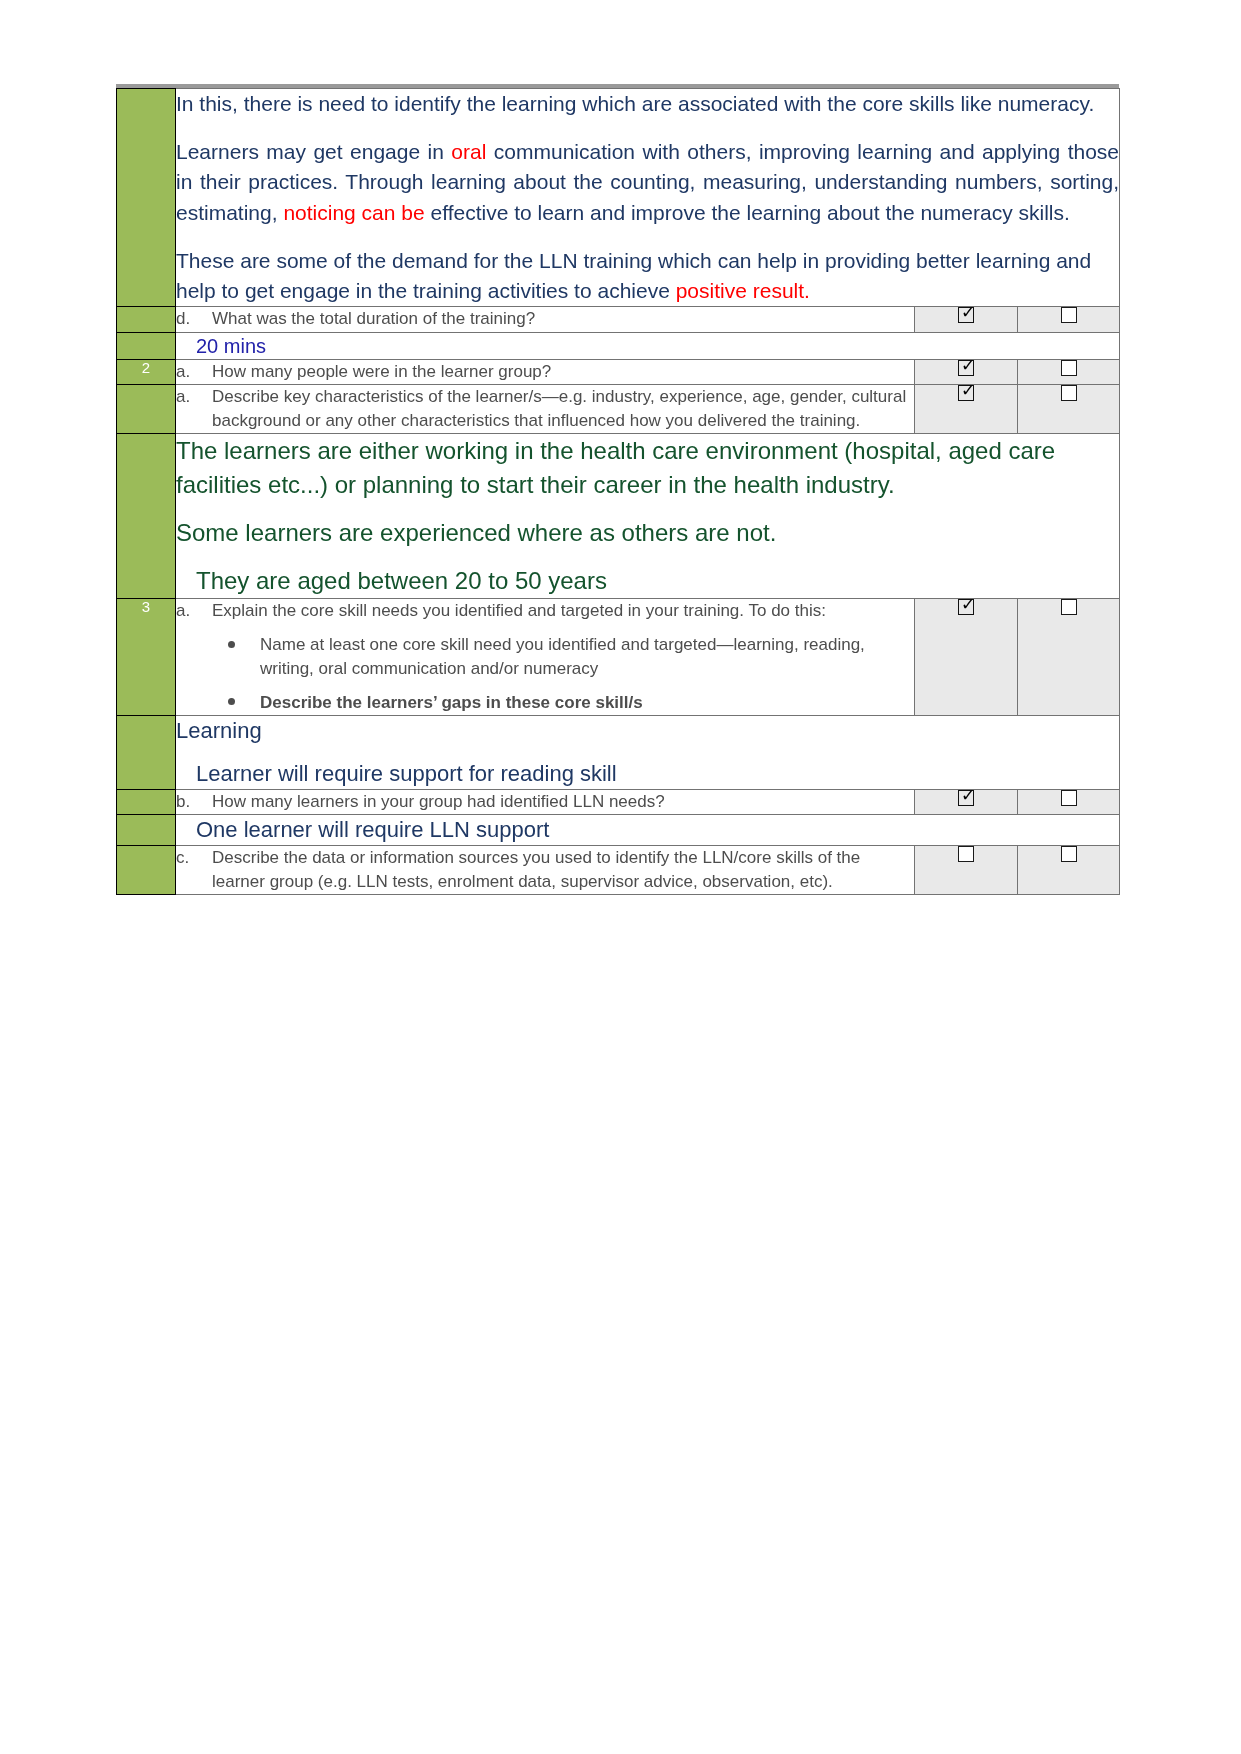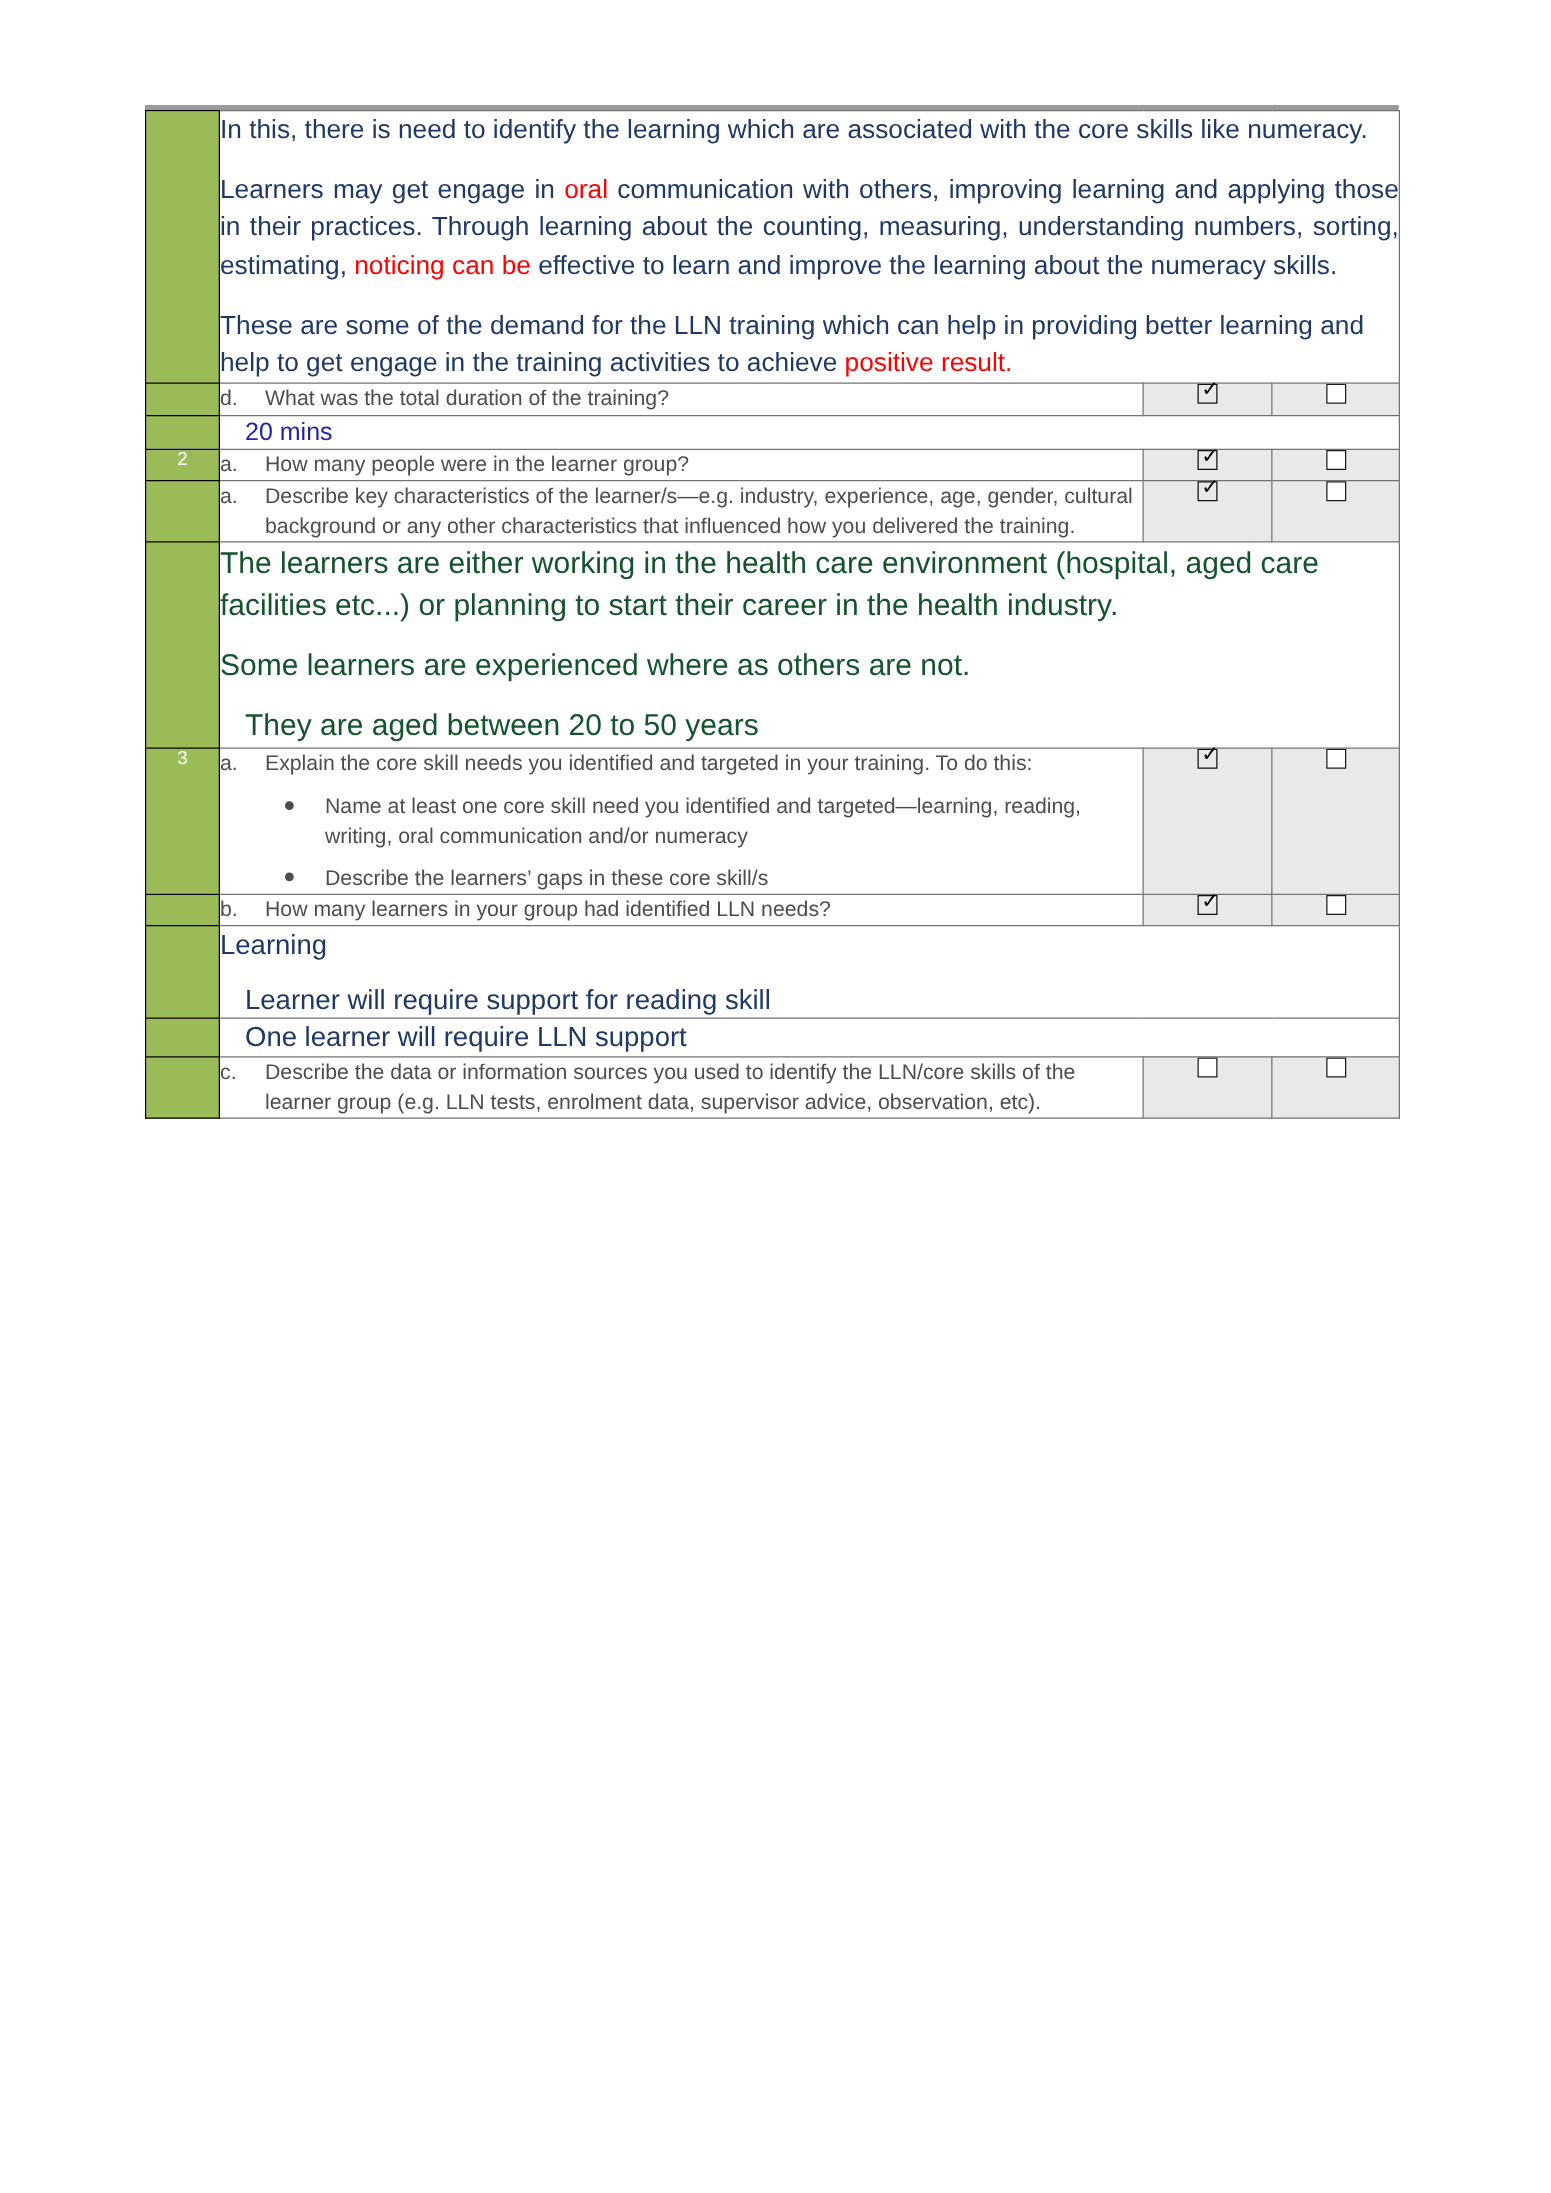--- a/index.html
+++ b/index.html
@@ -93,21 +93,21 @@
     padding: 0 0 0 52px;
     list-style: none;
   }
   ul.q-bullets li {
     position: relative;
     margin-bottom: 9px;
     padding-left: 32px;
     color: #4d4d4d;
     line-height: 1.42;
   }
-  ul.q-bullets li:last-child { margin-bottom: 0; }
+  ul.q-bullets li:last-child { margin-bottom: 0; font-weight: bold; }
   ul.q-bullets li .bdot {
     position: absolute;
     left: 0;
     top: 0.45em;
     width: 7px;
     height: 7px;
     border-radius: 50%;
     background: #4d4d4d;
   }
 
@@ -277,41 +277,41 @@
         <td class="chkcell">
           <span class="chkbox"><span class="tick">✓</span></span>
         </td>
         <td class="chkcell">
           <span class="chkbox plain"></span>
         </td>
       </tr>
 
       <tr>
         <td class="numcell blank"></td>
-        <td class="qcell">
-          <span class="qrow-label">b.</span><span class="qrow-text">How many learners in your group had identified LLN needs?</span>
-        </td>
-        <td class="chkcell">
-          <span class="chkbox"><span class="tick">✓</span></span>
-        </td>
-        <td class="chkcell">
-          <span class="chkbox plain"></span>
-        </td>
-      </tr>
-
-      <tr>
-        <td class="numcell blank"></td>
         <td class="acell" colspan="3">
           <p class="ans-md">Learning</p>
           <p class="ans-md">Learner will require support for reading skill</p>
         </td>
       </tr>
 
       <tr>
         <td class="numcell blank"></td>
+        <td class="qcell">
+          <span class="qrow-label">b.</span><span class="qrow-text">How many learners in your group had identified LLN needs?</span>
+        </td>
+        <td class="chkcell">
+          <span class="chkbox"><span class="tick">✓</span></span>
+        </td>
+        <td class="chkcell">
+          <span class="chkbox plain"></span>
+        </td>
+      </tr>
+
+      <tr>
+        <td class="numcell blank"></td>
         <td class="acell" colspan="3">
           <p class="ans-md">One learner will require LLN support</p>
         </td>
       </tr>
 
       <tr>
         <td class="numcell blank"></td>
         <td class="qcell">
           <span class="qrow-label">c.</span><span class="qrow-text">Describe the data or information sources you used to identify the LLN/core skills of the learner group (e.g. LLN tests, enrolment data, supervisor advice, observation, etc).</span>
         </td>

